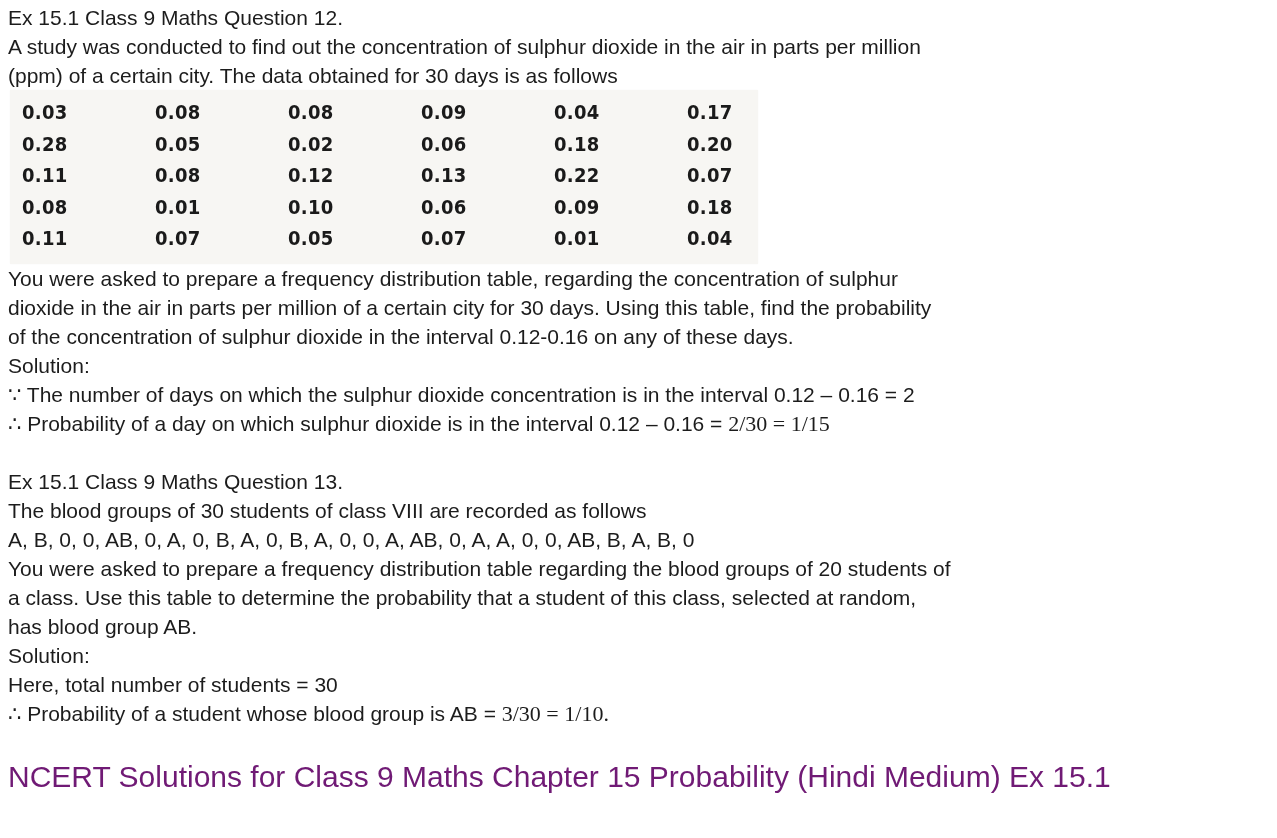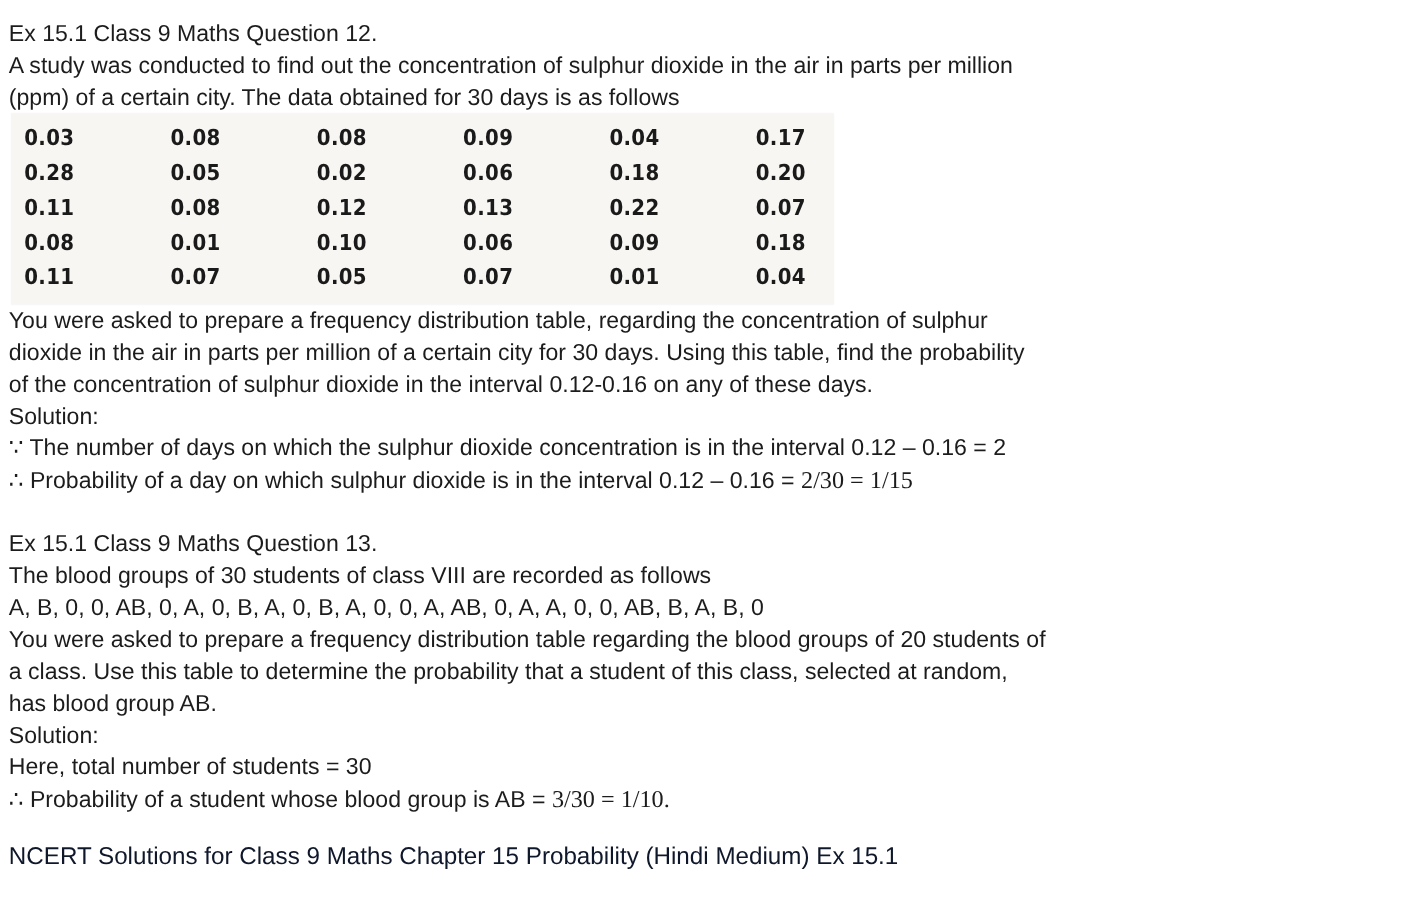--- a/index.html
+++ b/index.html
@@ -10,21 +10,21 @@
   body {
     width: 1277px;
     height: 838px;
     overflow: hidden;
     font-family: "Liberation Sans", sans-serif;
     font-size: 21px;
     line-height: 29px;
     color: #1c1c1c;
   }
   .doc {
-    padding: 16px 8px 0 8px;
+    padding: 3px 8px 0 8px;
   }
   .line {
     white-space: nowrap;
     height: 29px;
   }
   .spacer-line {
     height: 29px;
   }
   
   .scan-table {
@@ -47,24 +47,24 @@
     font-size: 20px;
     letter-spacing: 0.3px;
     color: #1a1a1a;
     font-stretch: condensed;
   }
   .math {
     font-family: "Liberation Serif", serif;
     font-size: 22px;
   }
   .footer-heading {
-    margin-top: 20px;
-    font-size: 22px;
+    margin-top: 32px;
+    font-size: 30px;
     line-height: 34px;
-    color: #0f172a;
+    color: #701a75;
     white-space: nowrap;
     padding-left: 0px;
   }
 </style>
 </head>
 <body>
 
 <div class="doc">
 
   <div class="line">Ex 15.1 Class 9 Maths Question 12.</div>

